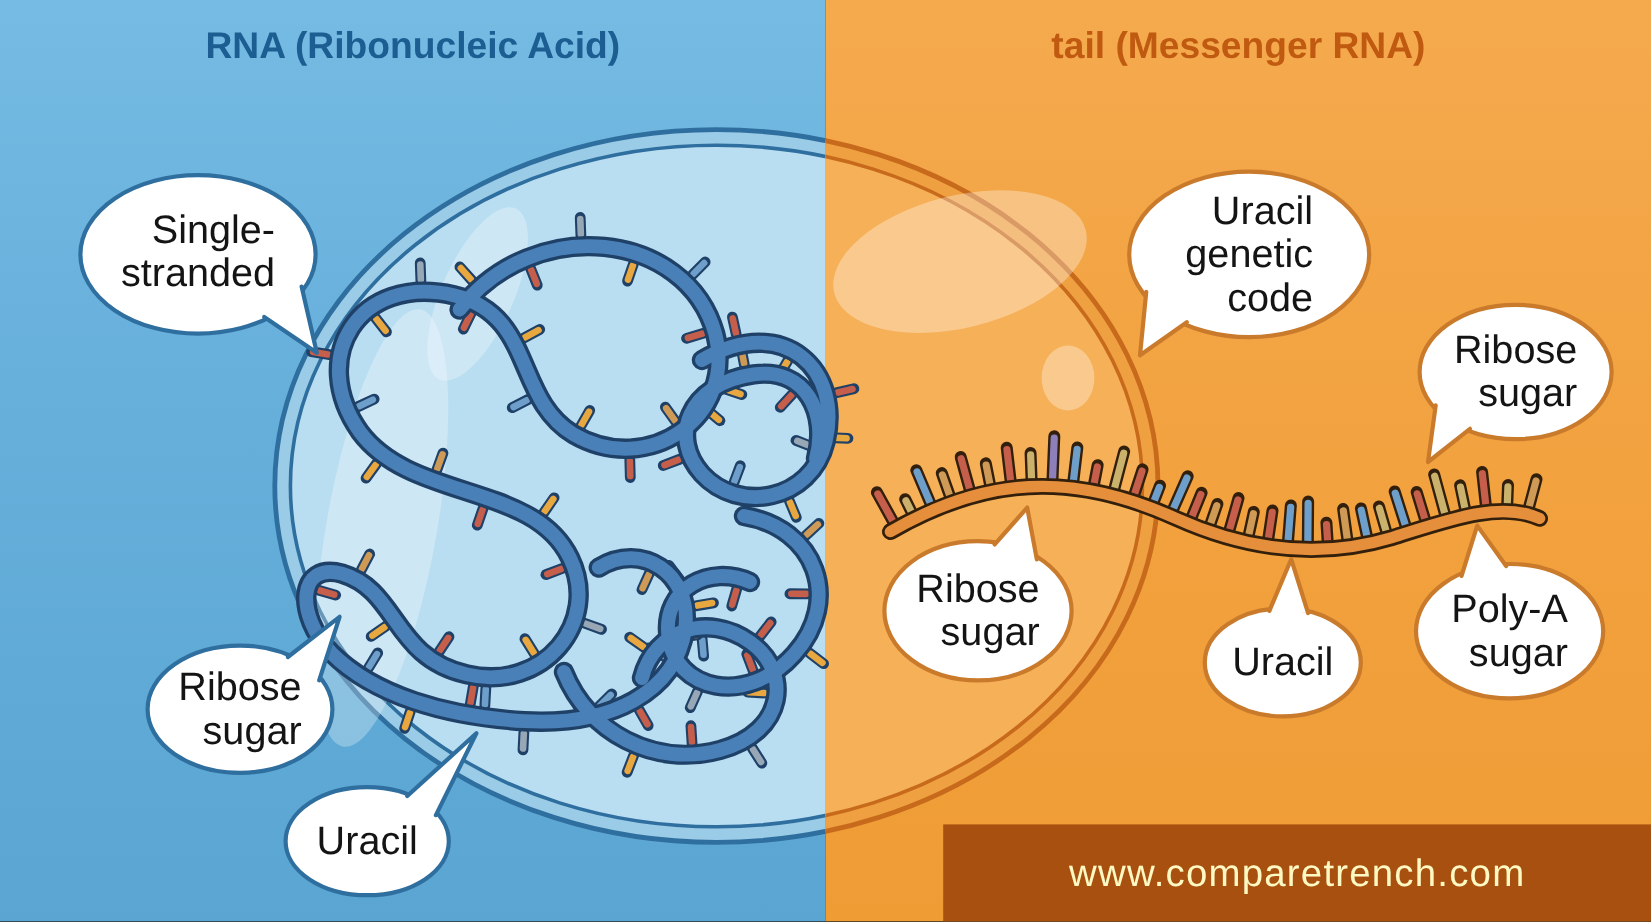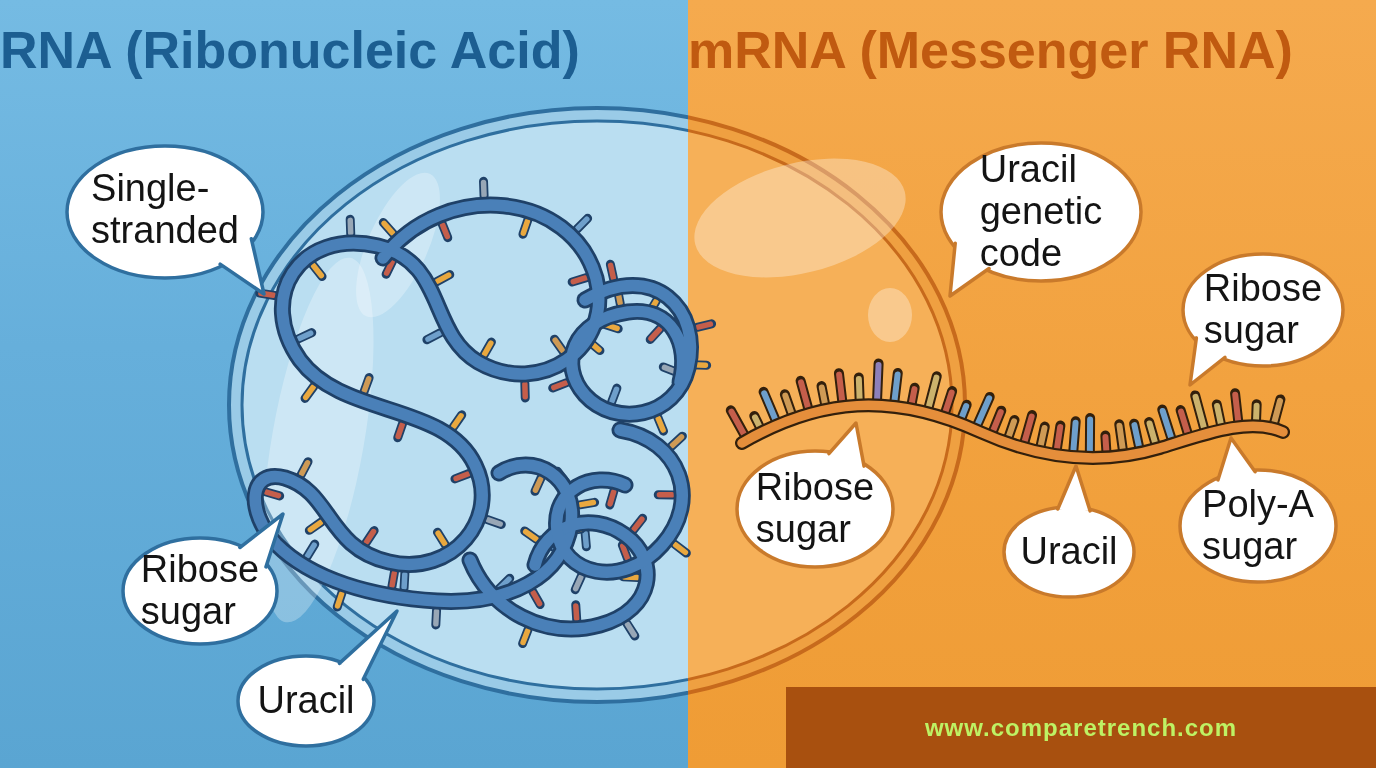--- a/index.html
+++ b/index.html
@@ -5,36 +5,36 @@
   html,body{margin:0;padding:0;background:#222;}
   .stage{
     position:relative;width:1376px;height:768px;overflow:hidden;
     font-family:"Liberation Sans","DejaVu Sans",sans-serif;
   }
   .bg-half{position:absolute;top:0;height:768px;width:688px;}
   .bg-left{left:0;background:linear-gradient(180deg,#75BBE3 0%,#66AFDB 45%,#5AA5D2 100%);}
   .bg-right{left:688px;background:linear-gradient(180deg,#F5AA4E 0%,#F2A23F 50%,#EF9C35 100%);}
   #art{position:absolute;left:0;top:0;}
   .title{
-    position:absolute;top:20px;width:688px;text-align:left;
-    font-size:52px;font-weight:700;letter-spacing:0px;
+    position:absolute;top:20px;width:688px;text-align:center;
+    font-size:31px;font-weight:700;letter-spacing:0px;
   }
   .title-left{left:0;color:#1C5E91;}
   .title-right{left:688px;color:#C05A10;}
   .bubble-label{
     position:absolute;transform:translate(-50%,-50%);
-    white-space:pre-line;text-align:left;color:#141414;
-    font-size:38px;line-height:1.1;font-weight:400;
+    white-space:pre-line;text-align:right;color:#141414;
+    font-size:33px;line-height:1.1;font-weight:400;
   }
   .banner{
     position:absolute;left:786px;top:687px;width:590px;height:81px;
     background:#A8500F;display:flex;align-items:center;justify-content:center;
   }
   .banner-text{
-    color:#bef264;font-size:24px;font-weight:700;letter-spacing:1px;
+    color:#fef9c3;font-size:32px;font-weight:400;letter-spacing:1px;
   }
 </style>
 </head>
 <body>
 
 <div class="stage">
   <div class="bg-half bg-left"></div>
   <div class="bg-half bg-right"></div>
 
   <svg id="art" width="1376" height="768" viewBox="0 0 1376 768">
@@ -315,21 +315,21 @@
           <path d="M 1057.7876428513669,509.04574958030696 L 1076,466 L 1090.0986436729813,510.86649470710637" fill="#FFFFFF" stroke="#C97A2B" stroke-width="3.5" stroke-linejoin="round" stroke-linecap="round"></path>
         </g>
         <g>
           <ellipse cx="1258" cy="526" rx="78" ry="56" fill="#FFFFFF" stroke="#C97A2B" stroke-width="3.5"></ellipse>
           <path d="M 1217.957982613991,479.9108659087531 L 1231,438 L 1255.1482777735043,471.71859809389525" fill="#FFFFFF" stroke="#C97A2B" stroke-width="3.5" stroke-linejoin="round" stroke-linecap="round"></path>
         </g>
       </g>
     </svg>
 
   <div class="title title-left">RNA (Ribonucleic Acid)</div>
-  <div class="title title-right">mRNA (Messenger RNA)</div>
+  <div class="title title-right">tail (Messenger RNA)</div>
 
   <div class="bubble-label" style="left:165px;top:210px">Single-
 stranded</div>
   <div class="bubble-label" style="left:200px;top:591px">Ribose
 sugar</div>
   <div class="bubble-label" style="left:306px;top:701px">Uracil</div>
   <div class="bubble-label" style="left:1041px;top:212px">Uracil
 genetic
 code</div>
   <div class="bubble-label" style="left:1263px;top:310px">Ribose

